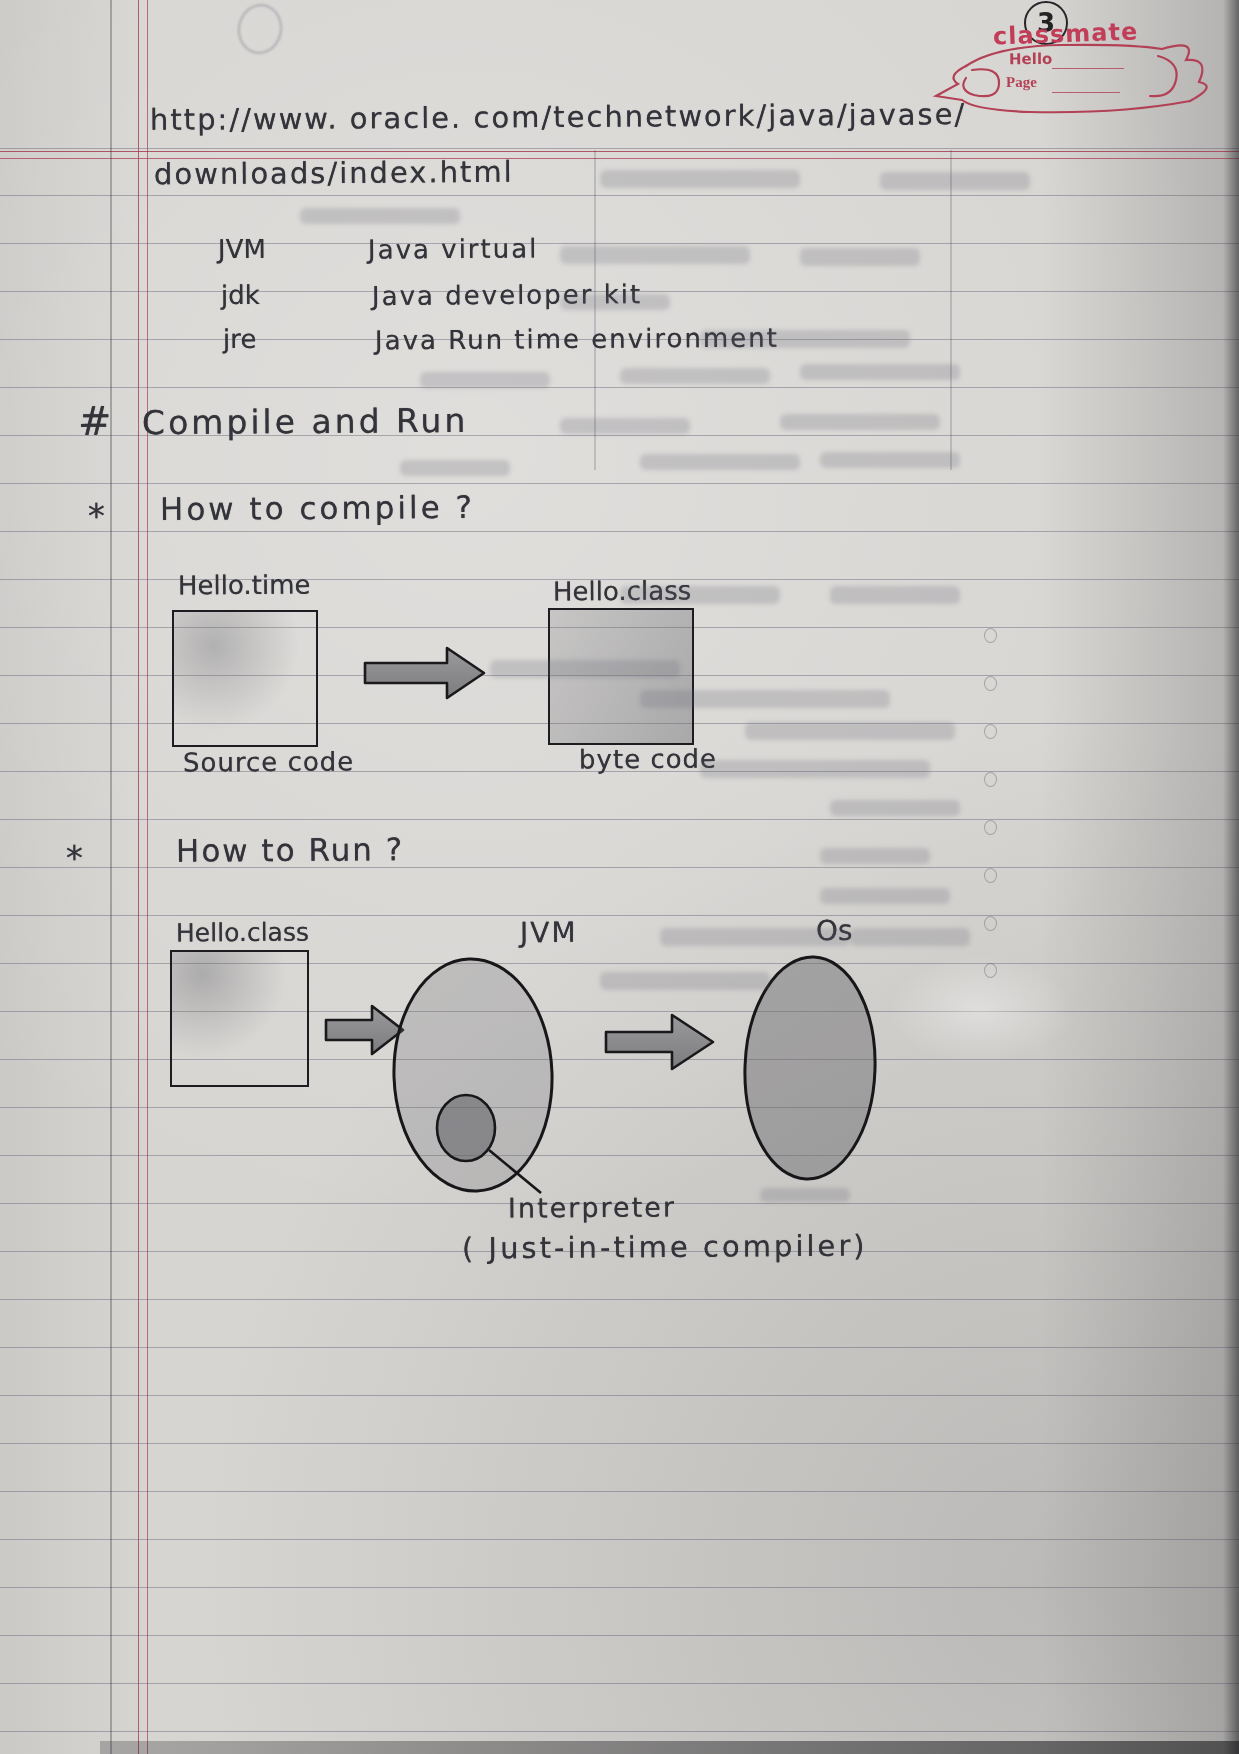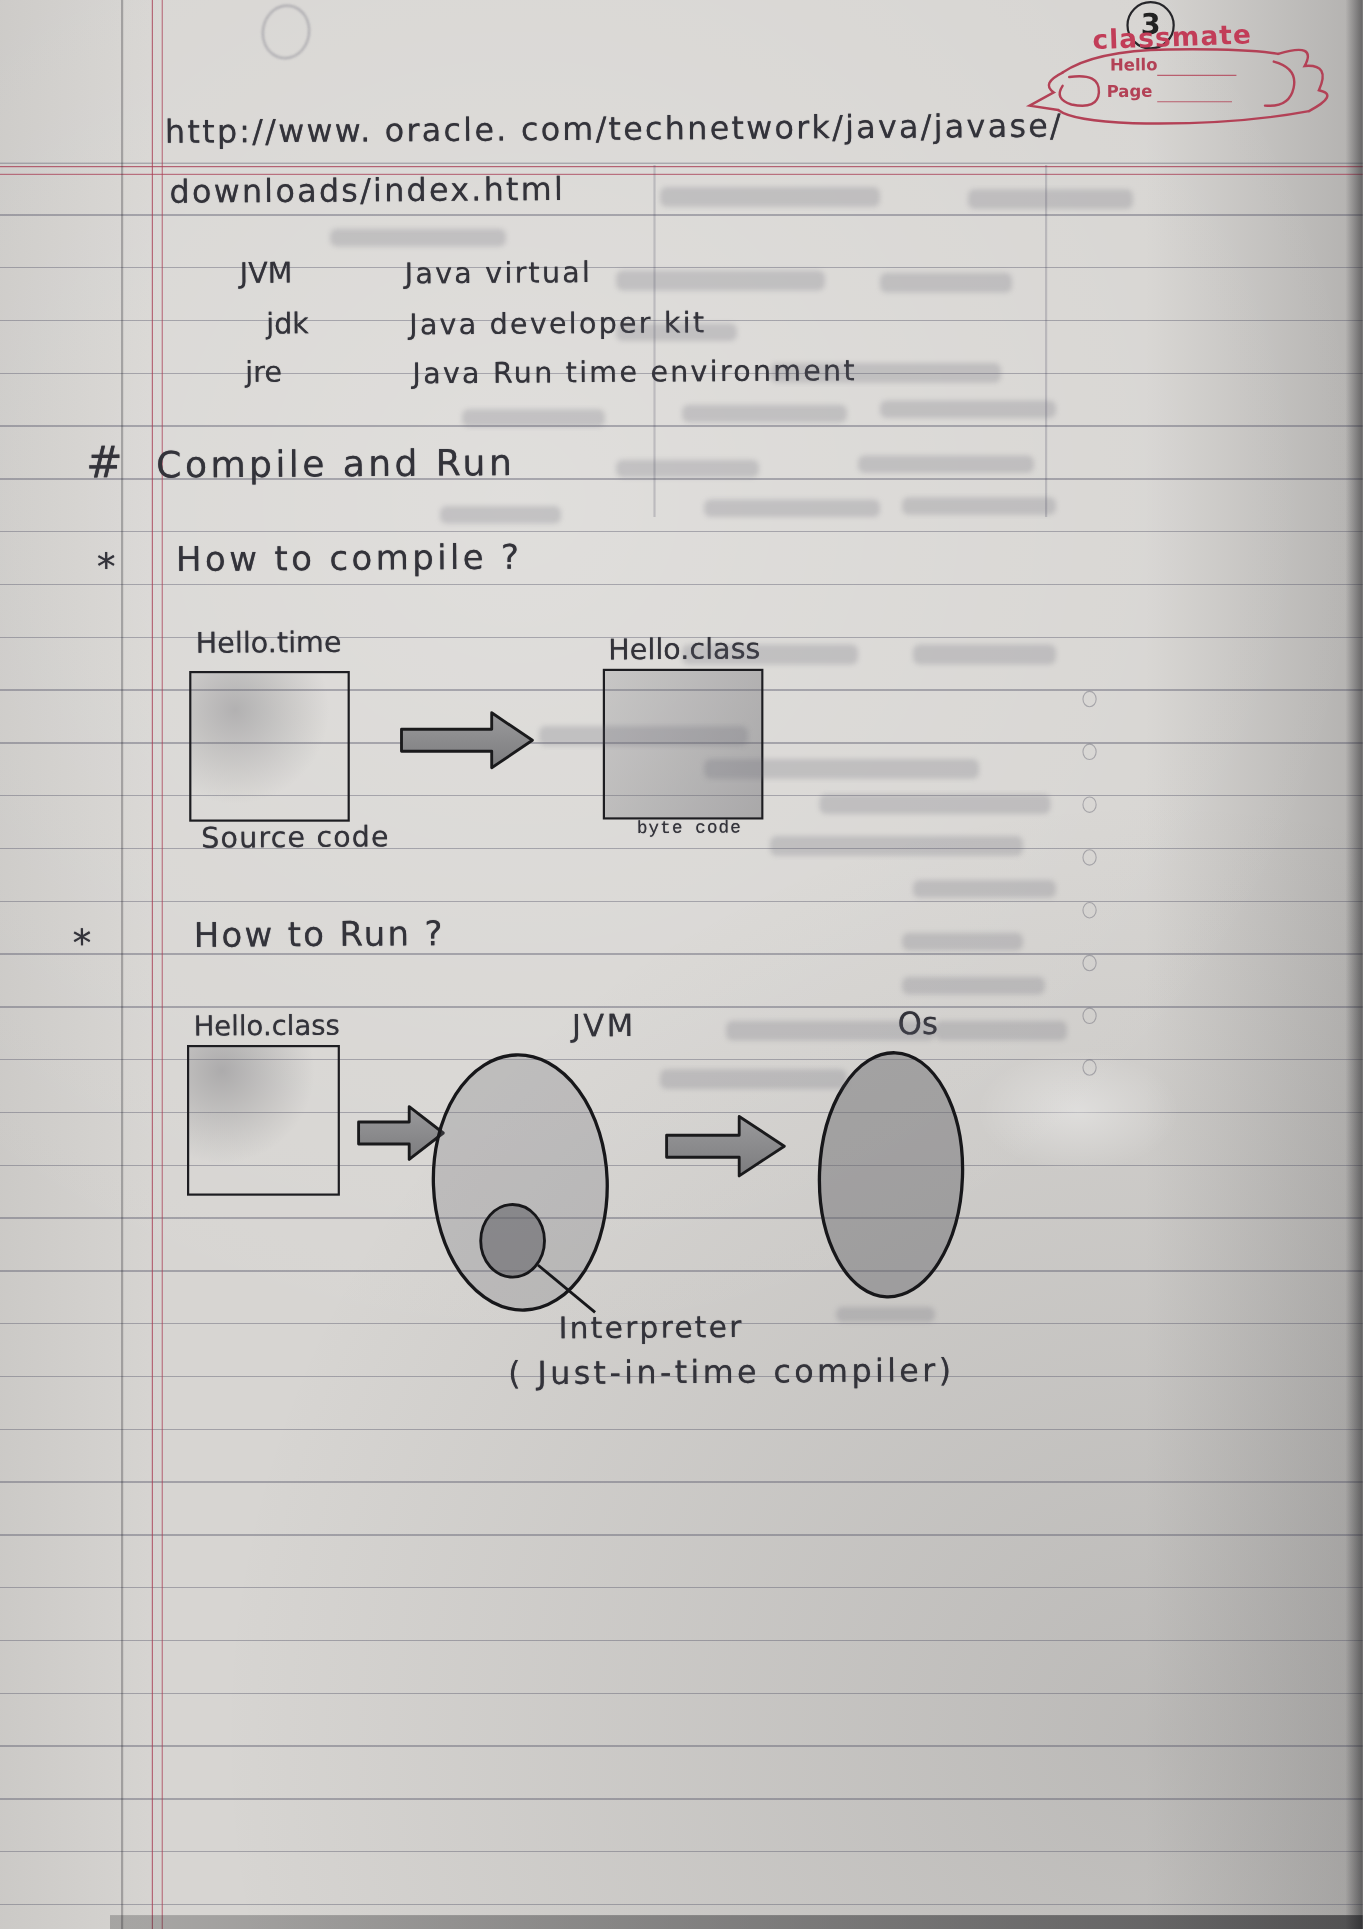--- a/index.html
+++ b/index.html
@@ -42,21 +42,21 @@
       text-shadow:0 0 .7px rgba(40,40,50,.75);transform:rotate(-.4deg);}
   .red{color:#b34156;text-shadow:none;}
 
   
   .pg-circle{position:absolute;left:1024px;top:1px;width:40px;height:40px;border:2.6px solid #26262a;
      border-radius:50%;display:flex;align-items:center;justify-content:center;
      font-size:26px;font-weight:bold;color:#222;}
   .brand{position:absolute;left:993px;top:20px;font-size:24px;font-weight:bold;
      letter-spacing:1px;color:#c23d58;transform:rotate(-2deg);}
   .datelabel{position:absolute;left:1009px;top:50px;font-size:15px;font-weight:bold;color:#b34156;}
-  .pagelabel{position:absolute;left:1006px;top:74px;font-size:15px;font-weight:bold;color:#b34156;}
+  .pagelabel{position:absolute;left:1006px;top:74px;font-size:15px;font-weight:bold;color:#b34156;font-family:Liberation Serif, serif;}
   .dateline{position:absolute;left:1052px;top:68px;width:72px;border-bottom:1.4px solid rgba(179,65,86,.8);}
   .pageline{position:absolute;left:1052px;top:92px;width:68px;border-bottom:1.4px solid rgba(179,65,86,.8);}
 
   .ghost-stamp{position:absolute;left:238px;top:4px;width:40px;height:46px;border:2px solid rgba(90,90,105,.35);
      border-radius:50%;filter:blur(1px);transform:rotate(10deg);}
 
   
   .sq{position:absolute;border:2.6px solid #1d1d21;}
   .sq1{left:172px;top:610px;width:142px;height:133px;
      background:radial-gradient(circle at 28% 25%, rgba(100,100,106,.35), rgba(100,100,106,0) 60%);}
@@ -95,37 +95,37 @@
   <div class="datelabel hw red">Hello</div>
   <div class="pagelabel hw red">Page</div>
   <div class="dateline"></div>
   <div class="pageline"></div>
 
   <div class="hw" style="left:150px;top:100px;font-size:29px;letter-spacing:2px;">http://www. oracle. com/technetwork/java/javase/</div>
   <div class="hw" style="left:154px;top:156px;font-size:29px;letter-spacing:2px;">downloads/index.html</div>
 
   <div class="hw" style="left:218px;top:234px;font-size:26px;">JVM</div>
   <div class="hw" style="left:368px;top:234px;font-size:26px;letter-spacing:2px;">Java virtual</div>
-  <div class="hw" style="left:221px;top:280px;font-size:26px;margin-left:21px;">jdk</div>
+  <div class="hw" style="left:221px;top:280px;font-size:26px;">jdk</div>
   <div class="hw" style="left:372px;top:280px;font-size:26px;letter-spacing:2px;">Java developer kit</div>
   <div class="hw" style="left:223px;top:324px;font-size:26px;">jre</div>
   <div class="hw" style="left:375px;top:324px;font-size:26px;letter-spacing:2px;">Java Run time environment</div>
 
   <div class="hw" style="left:78px;top:398px;font-size:40px;">#</div>
   <div class="hw" style="left:142px;top:402px;font-size:33px;letter-spacing:3px;">Compile and Run</div>
 
   <div class="hw" style="left:88px;top:496px;font-size:34px;">*</div>
   <div class="hw" style="left:160px;top:490px;font-size:31px;letter-spacing:3px;">How to compile ?</div>
 
   <div class="hw" style="left:178px;top:570px;font-size:26px;">Hello.time</div>
   <div class="sq sq1"></div>
   <div class="hw" style="left:183px;top:747px;font-size:26px;letter-spacing:1px;">Source code</div>
   <div class="hw" style="left:553px;top:576px;font-size:26px;">Hello.class</div>
   <div class="sq sq2"></div>
-  <div class="hw" style="left:579px;top:744px;font-size:16px;letter-spacing:1px;font-family:Liberation Mono, monospace;">byte code</div>
+  <div class="hw" style="left:579px;top:744px;font-size:26px;letter-spacing:1px;">byte code</div>
 
   <div class="hw" style="left:66px;top:838px;font-size:34px;">*</div>
   <div class="hw" style="left:176px;top:832px;font-size:31px;letter-spacing:2px;">How to Run ?</div>
 
   <div class="hw" style="left:176px;top:918px;font-size:25px;">Hello.class</div>
   <div class="sq sq3"></div>
   <div class="hw" style="left:520px;top:916px;font-size:28px;letter-spacing:2px;">JVM</div>
   <div class="hw" style="left:816px;top:914px;font-size:28px;">Os</div>
   <div class="hw" style="left:508px;top:1192px;font-size:27px;letter-spacing:2px;">Interpreter</div>
   <div class="hw" style="left:462px;top:1230px;font-size:29px;letter-spacing:3px;">( Just-in-time compiler)</div>

